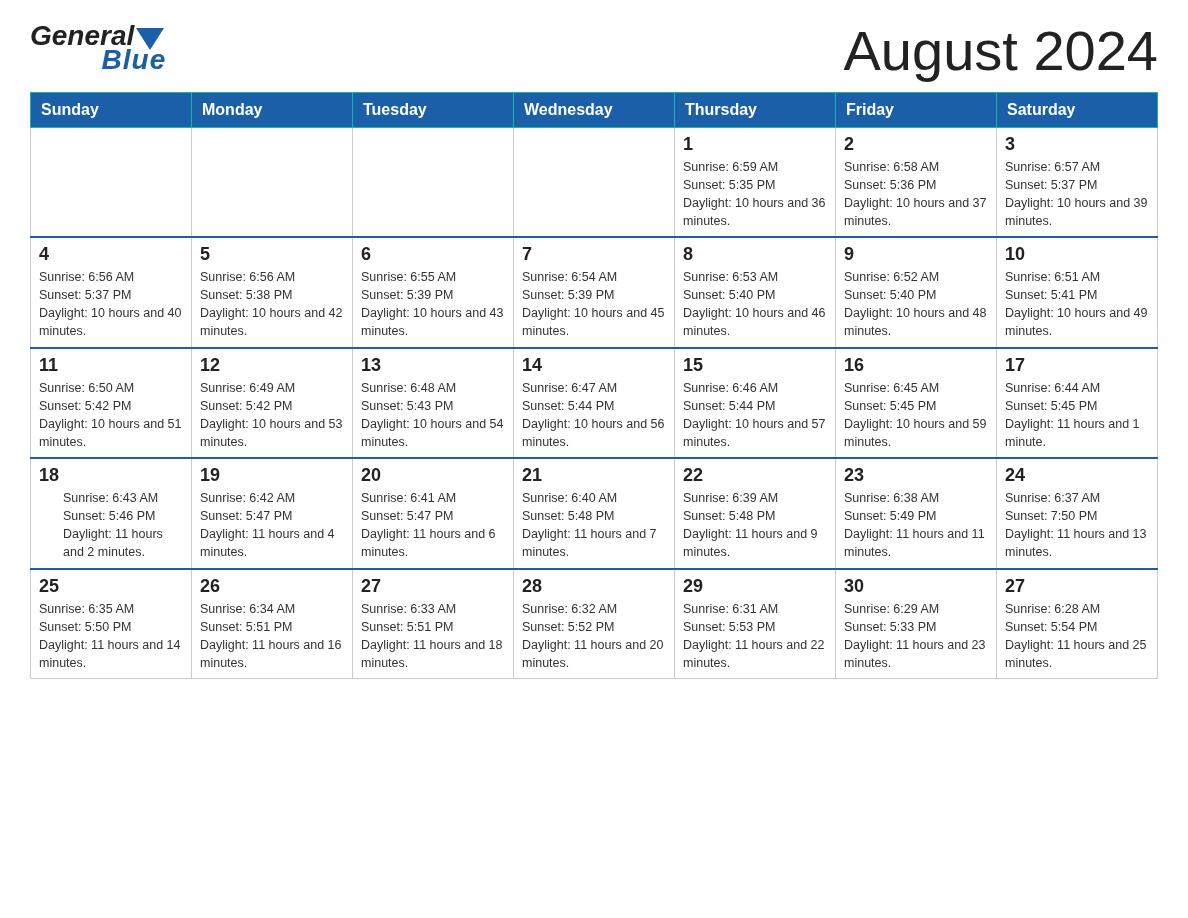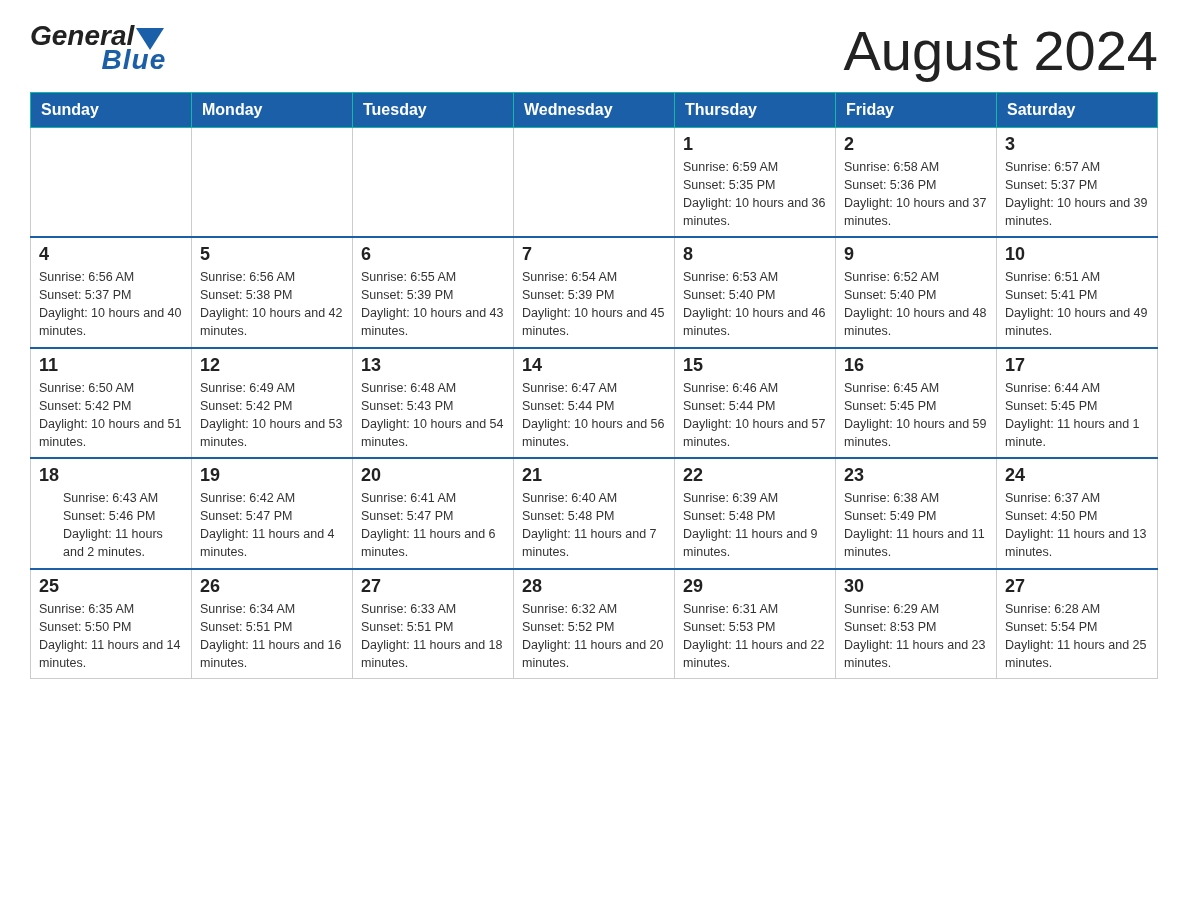--- a/index.html
+++ b/index.html
@@ -287,21 +287,21 @@
         </td>
         <td>
           <div class="day-number">23</div>
           <div class="day-info" style="white-space: pre-line;">Sunrise: 6:38 AM
 Sunset: 5:49 PM
 Daylight: 11 hours and 11 minutes.</div>
         </td>
         <td>
           <div class="day-number">24</div>
           <div class="day-info" style="white-space: pre-line;">Sunrise: 6:37 AM
-Sunset: 4:50 PM
+Sunset: 7:50 PM
 Daylight: 11 hours and 13 minutes.</div>
         </td>
       </tr>
       <tr>
         <td>
           <div class="day-number">25</div>
           <div class="day-info" style="white-space: pre-line;">Sunrise: 6:35 AM
 Sunset: 5:50 PM
 Daylight: 11 hours and 14 minutes.</div>
         </td>
@@ -325,21 +325,21 @@
         </td>
         <td>
           <div class="day-number">29</div>
           <div class="day-info" style="white-space: pre-line;">Sunrise: 6:31 AM
 Sunset: 5:53 PM
 Daylight: 11 hours and 22 minutes.</div>
         </td>
         <td>
           <div class="day-number">30</div>
           <div class="day-info" style="white-space: pre-line;">Sunrise: 6:29 AM
-Sunset: 8:53 PM
+Sunset: 5:33 PM
 Daylight: 11 hours and 23 minutes.</div>
         </td>
         <td>
           <div class="day-number">27</div>
           <div class="day-info" style="white-space: pre-line;">Sunrise: 6:28 AM
 Sunset: 5:54 PM
 Daylight: 11 hours and 25 minutes.</div>
         </td>
       </tr>
     </tbody>

